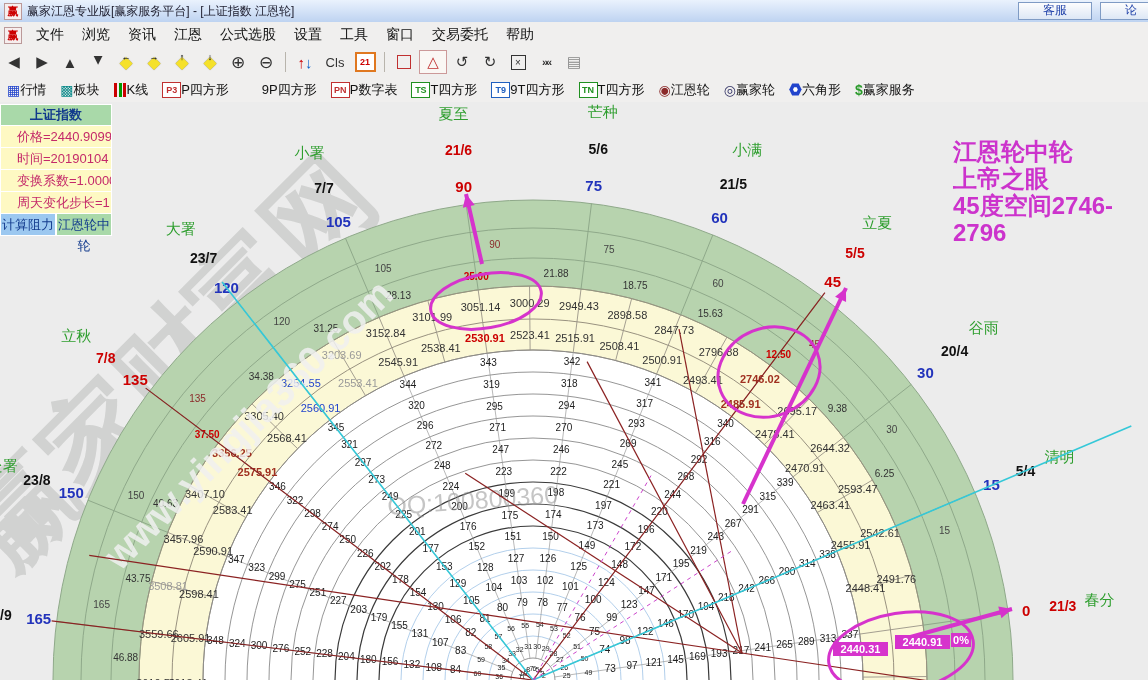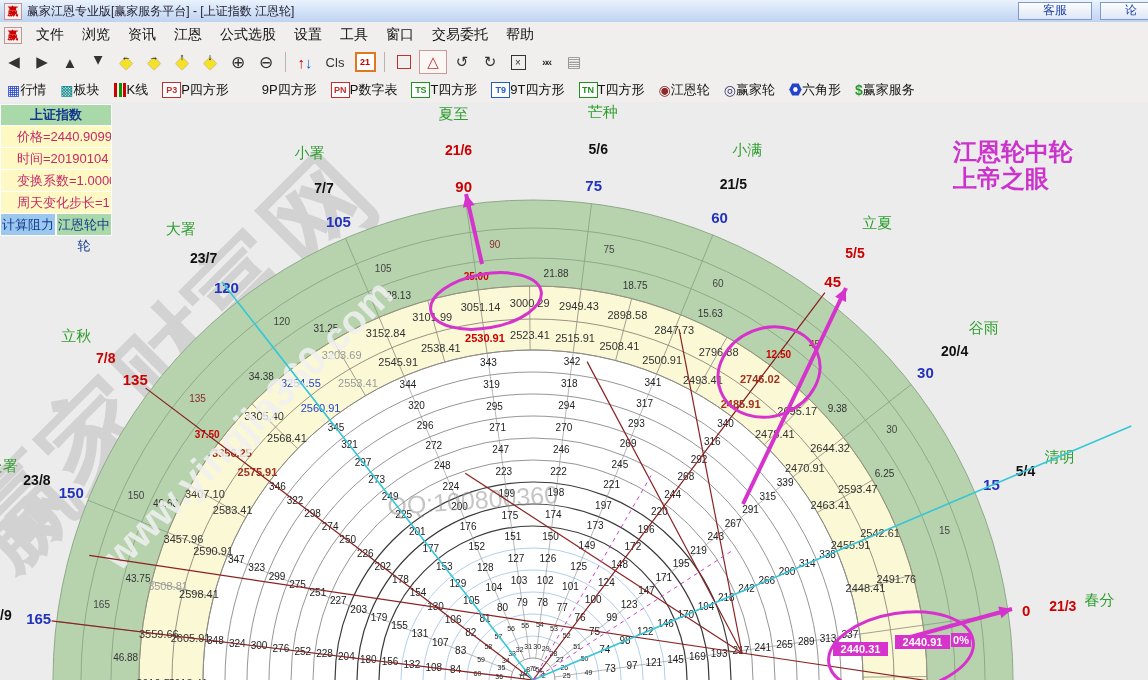--- a/index.html
+++ b/index.html
@@ -632,13 +632,14 @@
     </div>
   <div class="p-btns">
     <div class="p-btn blue">计算阻力</div>
     <div class="p-btn green">江恩轮中轮</div>
   </div>
 </div>
 
 <div class="gann-note">
   <div>江恩轮中轮</div>
   <div>上帝之眼</div>
+  <div>45度空间2746-2796</div>
 </div>
 
 </body></html>

